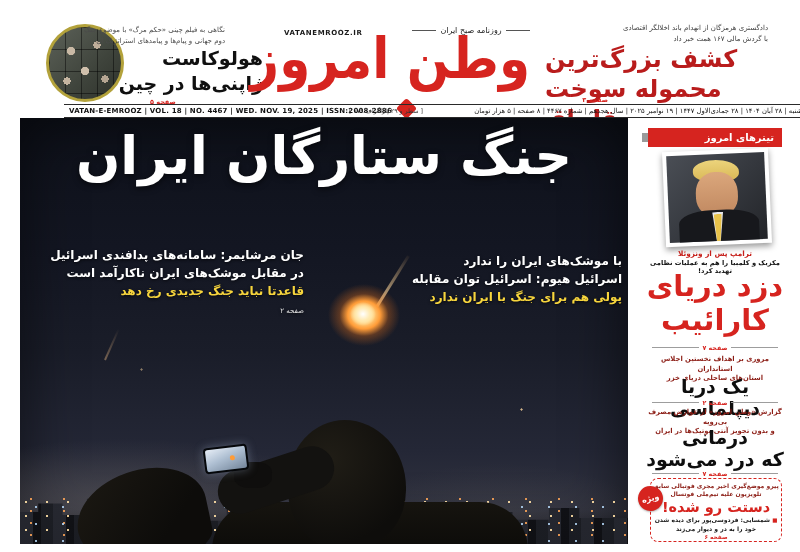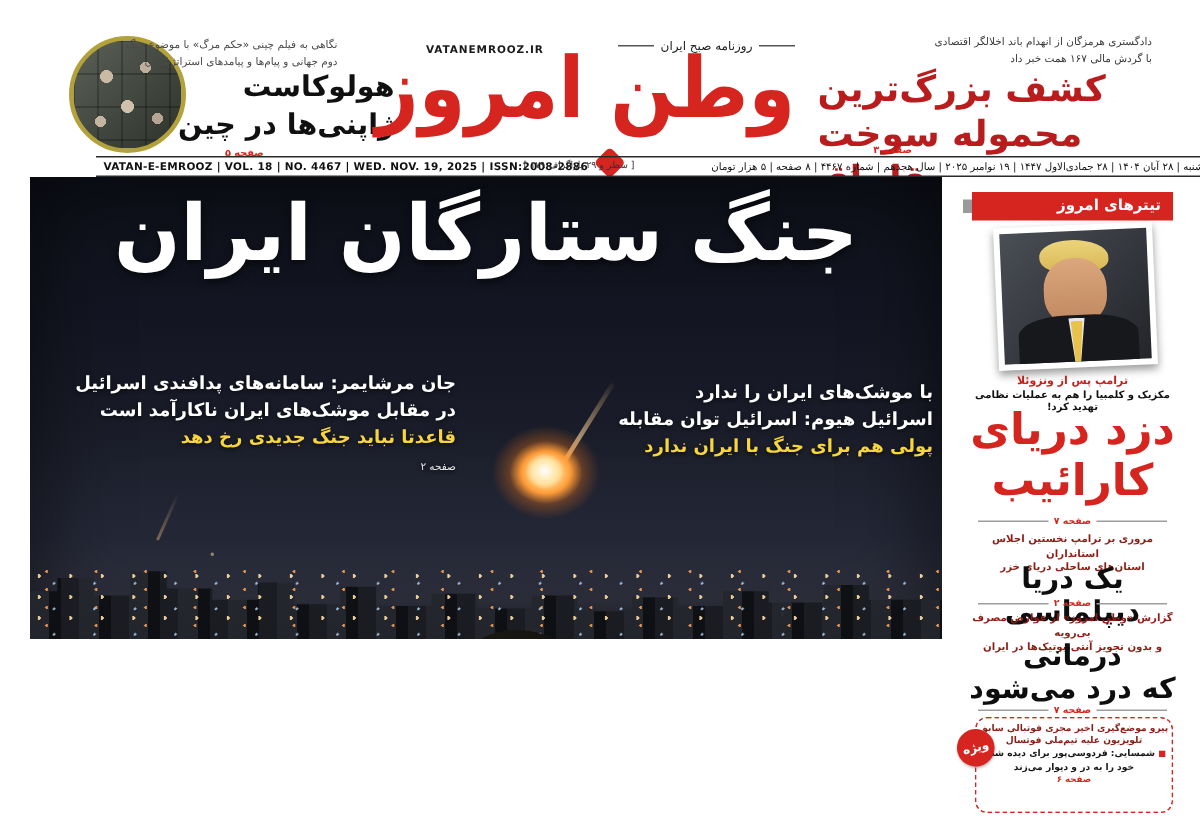--- a/index.html
+++ b/index.html
@@ -54,21 +54,21 @@
   .dateline { left:22px; top:104px; width:756px; height:14px;
     border-top:1px solid #2a2a2a; border-bottom:1px solid #2a2a2a;margin-left:42px; }
   .dateline .en { position:absolute; left:5px; top:0; line-height:12px; font-size:7px;
     font-weight:bold; color:#111; letter-spacing:0.2px; }
   .dateline .mid { position:absolute; left:252px; top:0; width:140px; line-height:12px;
     font-size:6.3px; color:#333; text-align:center; }
   .dateline .fa { position:absolute; right:5px; top:0; line-height:12px; font-size:6.8px;
     color:#111; direction:rtl; }
 
   
-  .photo { left:20px; top:118px; width:608px; height:308px; overflow:hidden;
+  .photo { left:20px; top:118px; width:608px; height:426px; overflow:hidden;
     background:linear-gradient(180deg,#0e111a 0%,#131622 30%,#1a1d29 55%,#242736 78%,#30323f 92%,#1c1d24 100%);
     box-shadow:inset 0 0 60px rgba(0,0,0,.6); }
   .photo .haze { position:absolute; left:-40px; top:320px; width:360px; height:110px;
     background:radial-gradient(ellipse at 40% 60%, rgba(150,140,130,0.28), transparent 70%); }
   .photo .haze2 { position:absolute; left:330px; top:345px; width:300px; height:80px;
     background:radial-gradient(ellipse at 50% 70%, rgba(120,115,110,0.18), transparent 70%); }
   .fireball { position:absolute; left:308px; top:166px; width:72px; height:62px;
     background:radial-gradient(closest-side, #fff8e2 0%, #ffd98b 22%, #ff9c38 45%, rgba(220,110,30,0.35) 68%, transparent 100%); }
   .fireball-core { position:absolute; left:330px; top:184px; width:26px; height:24px; border-radius:50%;
     background:radial-gradient(closest-side,#ffffff 0%,#ffe9b0 55%, transparent 100%); }
@@ -266,21 +266,21 @@
     <div>دزد دریای</div>
     <div>کارائیب</div>
   </div>
   <div class="marker mk1">
     <i></i>
       <span>صفحه ۷</span>
       <i></i>
   </div>
 
   <div class="abs sb sb-kicker-2">
-    <div>مروری بر ترامپ نخستین اجلاس استانداران</div>
+    <div>مروری بر اهداف نخستین اجلاس استانداران</div>
     <div>استان‌های ساحلی دریای خزر</div>
   </div>
   <div class="abs sb sb-headline-2">یک دریا دیپلماسی</div>
   <div class="marker mk2">
     <i></i>
       <span>صفحه ۲</span>
       <i></i>
   </div>
 
   <div class="abs sb sb-kicker-3">
@@ -296,20 +296,21 @@
       <span>صفحه ۷</span>
       <i></i>
   </div>
 
   <div class="abs special-badge rtl">ویژه</div>
   <div class="abs sb special-box">
     <div class="special-kicker">
       <div>پیرو موضع‌گیری اخیر مجری فوتبالی سابق</div>
       <div>تلویزیون علیه تیم‌ملی فوتسال</div>
     </div>
+    <div class="special-headline">دستت رو شده!</div>
     <div class="special-bullet">
       <div><span class="sq">■</span>
         <span>شمسایی: فردوسی‌پور برای دیده شدن</span></div>
       <div>خود را به در و دیوار می‌زند</div>
     </div>
     <div class="special-page">صفحه ۶</div>
   </div>
 
 </div>
 

